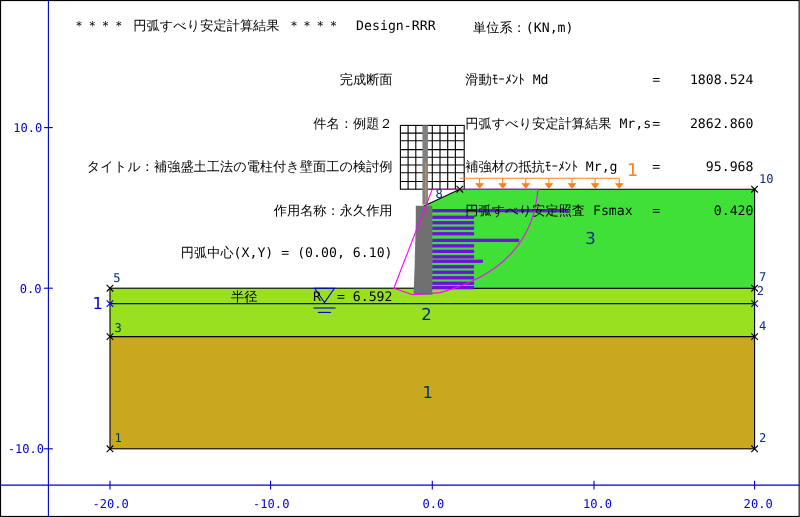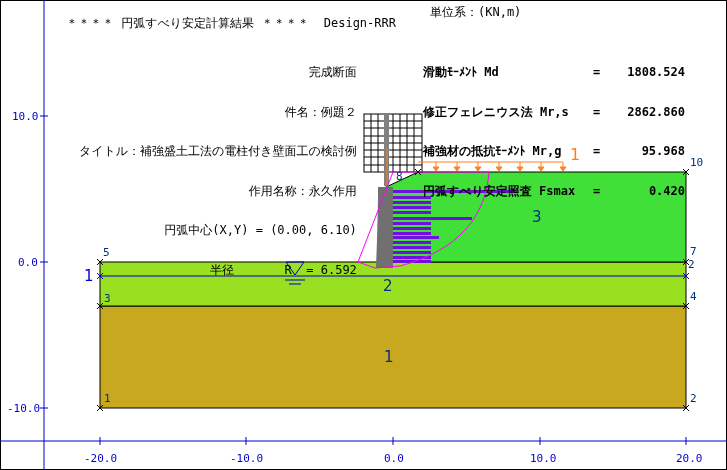--- a/index.html
+++ b/index.html
@@ -4,24 +4,24 @@
 <style>
   html, body { margin: 0; padding: 0; background: #ffffff; }
   body { width: 727px; height: 470px; overflow: hidden; position: relative;
          font-family: "DejaVu Sans Mono", "Liberation Mono", monospace; }
   .frame { position: absolute; left: 0; top: 0; width: 725px; height: 468px;
            border: 1px solid #000; background: #fff; }
   svg { position: absolute; left: 0; top: 0; }
   .txt { position: absolute; font-size: 12px; line-height: 13px; color: #000000;
          white-space: pre; font-family: "DejaVu Sans Mono", "Liberation Mono", monospace; }
   .title { left: 66px; top: 17px; }
-  .units { left: 430px; top: 6px; }
+  .units { left: 430px; top: 19px; }
   .info { left: 62px; top: 40px; text-align: right; }
   .info div, .results div { height: 13.5px; }
-  .results { left: 423px; top: 40px; font-weight: bold; }
+  .results { left: 423px; top: 40px; }
   .rlabel { display: inline-block; width: 170px; }
   .req { display: inline-block; width: 30px; }
   .rval { display: inline-block; width: 62px; text-align: right; }
   .lbl-col { display: inline-block; width: 66px; }
 </style>
 </head>
 <body>
 
 <div class="frame"></div>
 
@@ -166,16 +166,16 @@
   <div>完成断面</div>
   <div><span class="lbl-col">件名</span><span>：例題２</span></div>
   <div><span class="lbl-col">タイトル</span><span>：補強盛土工法の電柱付き壁面工の検討例</span></div>
   <div><span class="lbl-col">作用名称</span><span>：永久作用</span></div>
   <div>円弧中心(X,Y) = (0.00, 6.10)</div>
   <div>半径       R  = 6.592</div>
 </div>
 
 <div class="txt results">
   <div><span class="rlabel">滑動ﾓｰﾒﾝﾄ Md</span><span class="req">=</span><span class="rval">1808.524</span></div>
-  <div><span class="rlabel">修正フェレニウス法 Mr,s</span><span class="req">=</span><span class="rval">2862.860</span></div>
+  <div><span class="rlabel">円弧すべり安定計算結果 Mr,s</span><span class="req">=</span><span class="rval">2862.860</span></div>
   <div><span class="rlabel">補強材の抵抗ﾓｰﾒﾝﾄ Mr,g</span><span class="req">=</span><span class="rval">95.968</span></div>
   <div><span class="rlabel">円弧すべり安定照査 Fsmax</span><span class="req">=</span><span class="rval">0.420</span></div>
 </div>
 
 </body></html>

